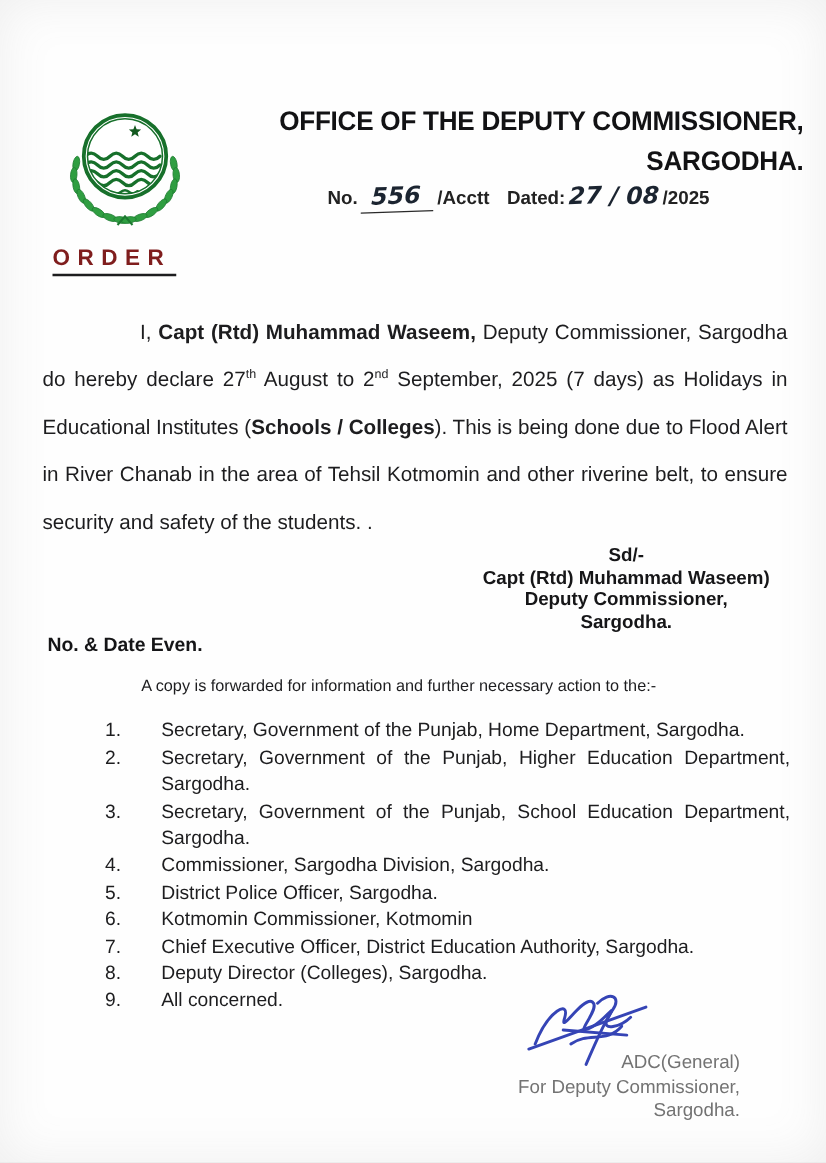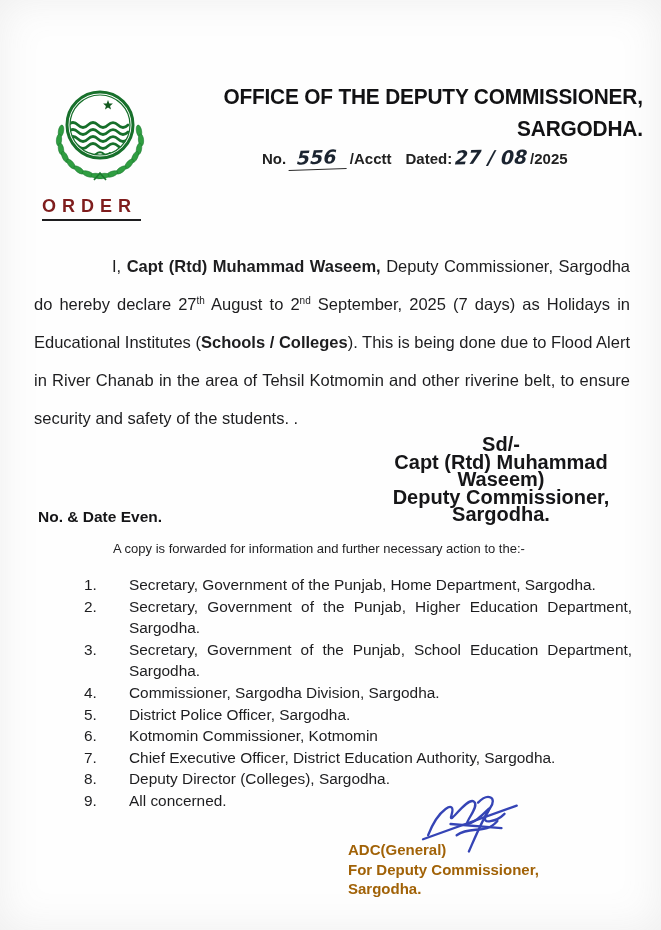--- a/index.html
+++ b/index.html
@@ -24,34 +24,34 @@
   .ref-gap{display:inline-block;width:14px;}
   
   .order-heading{position:absolute;left:42px;top:196px;font-size:18px;font-weight:700;
     letter-spacing:6px;border-bottom:2.5px solid #1d1d1f;padding:0 4px 2px 0;color:#7f1d1d;}
   .order-para{position:absolute;left:34px;top:230px;width:596px;font-size:16.5px;
     line-height:38px;text-align:justify;text-indent:78px;color:#1d1d1f;}
   .b{font-weight:700;}
   sup{font-size:10px;vertical-align:super;line-height:0;}
   
   .signed{position:absolute;left:355px;top:436px;width:292px;text-align:center;
-    font-weight:700;font-size:20px;line-height:17.5px;color:#161618;}
+    font-weight:700;font-size:15px;line-height:17.5px;color:#161618;}
   
   .ref-even{position:absolute;left:38px;top:508px;font-size:15.5px;font-weight:700;
     text-underline-offset:3px;text-decoration-thickness:2px;color:#151517;}
   .copy-line{position:absolute;left:113px;top:541px;font-size:13px;color:#1d1d1f;}
   
   .dist{position:absolute;left:84px;top:574px;width:548px;font-size:15.4px;line-height:21.6px;}
   .dist-row{display:flex;}
   .dist-num{flex:0 0 45px;}
   .dist-text{flex:1;text-align:justify;}
   
   .sig-scribble{position:absolute;left:420px;top:792px;width:112px;height:64px;}
-  .footer-block{position:absolute;left:348px;top:840px;width:244px;text-align:left;
-    font-weight:700;font-size:15px;line-height:19.5px;color:#a16207;}
+  .footer-block{position:absolute;left:348px;top:840px;width:244px;text-align:right;
+    font-weight:400;font-size:15px;line-height:19.5px;color:#737373;}
 </style>
 </head>
 <body>
 
 <div class="page">
 
   <svg class="emblem" viewBox="0 0 100 96" xmlns="http://www.w3.org/2000/svg">
     <defs>
       <clipPath id="ring">
           <circle cx="50" cy="40" r="30"></circle>

